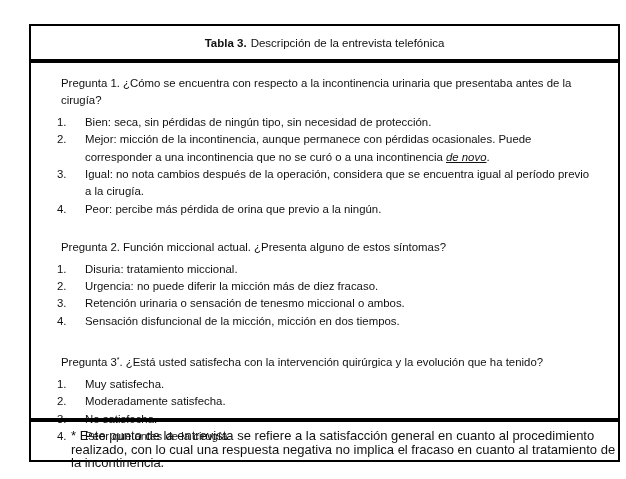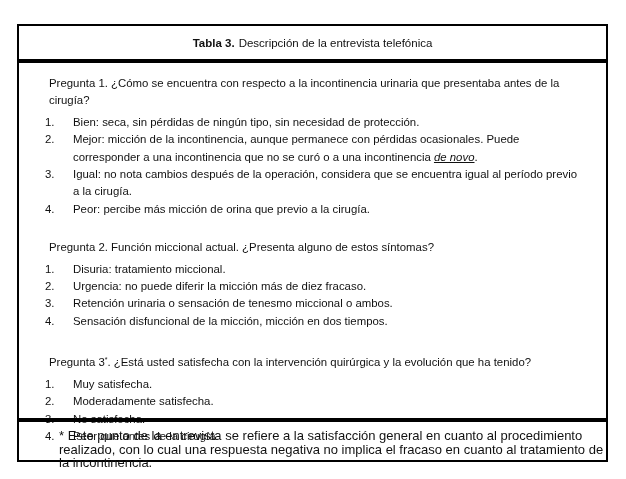--- a/index.html
+++ b/index.html
@@ -1,18 +1,18 @@
 <!DOCTYPE html>
 <html><head>
 <meta charset="utf-8">
 <style>
   html, body { margin:0; padding:0; background:#ffffff; }
   body { width:626px; height:479px; position:relative; overflow:hidden;
          font-family:"Liberation Sans", sans-serif; color:#111; }
-  .frame { position:absolute; left:17px; top:24px; width:587px; height:434px;
+  .frame { position:absolute; left:29px; top:24px; width:587px; height:434px;
            border:2px solid #000; box-sizing:content-box; }
   .title-row { position:absolute; left:0; top:0; width:587px; height:33px;
                display:flex; align-items:center; justify-content:center;
                font-size:11.5px; }
   .title-row b { font-weight:bold; margin-right:4px; }
   .rule-thick { position:absolute; left:0; width:587px; height:4px; background:#000; }
   .rule-top { top:33px; }
   .rule-bottom { top:392px; }
   .body { position:absolute; left:26px; top:45px; width:540px; font-size:11.4px; line-height:17.4px; }
   .q { margin:4px; }
@@ -43,21 +43,21 @@
     <div class="item">
         <span class="num">2.</span>
         <span class="txt"><span>Mejor: micción de la incontinencia, aunque permanece con pérdidas ocasionales. Puede corresponder a una incontinencia que no se curó o a una incontinencia </span><i>de novo</i><span>.</span></span>
       </div>
     <div class="item">
         <span class="num">3.</span>
         <span class="txt">Igual: no nota cambios después de la operación, considera que se encuentra igual al período previo a la cirugía.</span>
       </div>
     <div class="item">
         <span class="num">4.</span>
-        <span class="txt">Peor: percibe más micción de orina que previo a la cirugía.</span>
+        <span class="txt">Peor: percibe más pérdida de orina que previo a la ningún.</span>
       </div>
 
     <div class="q-gap"></div>
     <p class="q">Pregunta 2. Función miccional actual. ¿Presenta alguno de estos síntomas?</p>
     <div class="item">
         <span class="num">1.</span>
         <span class="txt">Disuria: tratamiento miccional.</span>
       </div>
     <div class="item">
         <span class="num">2.</span>

